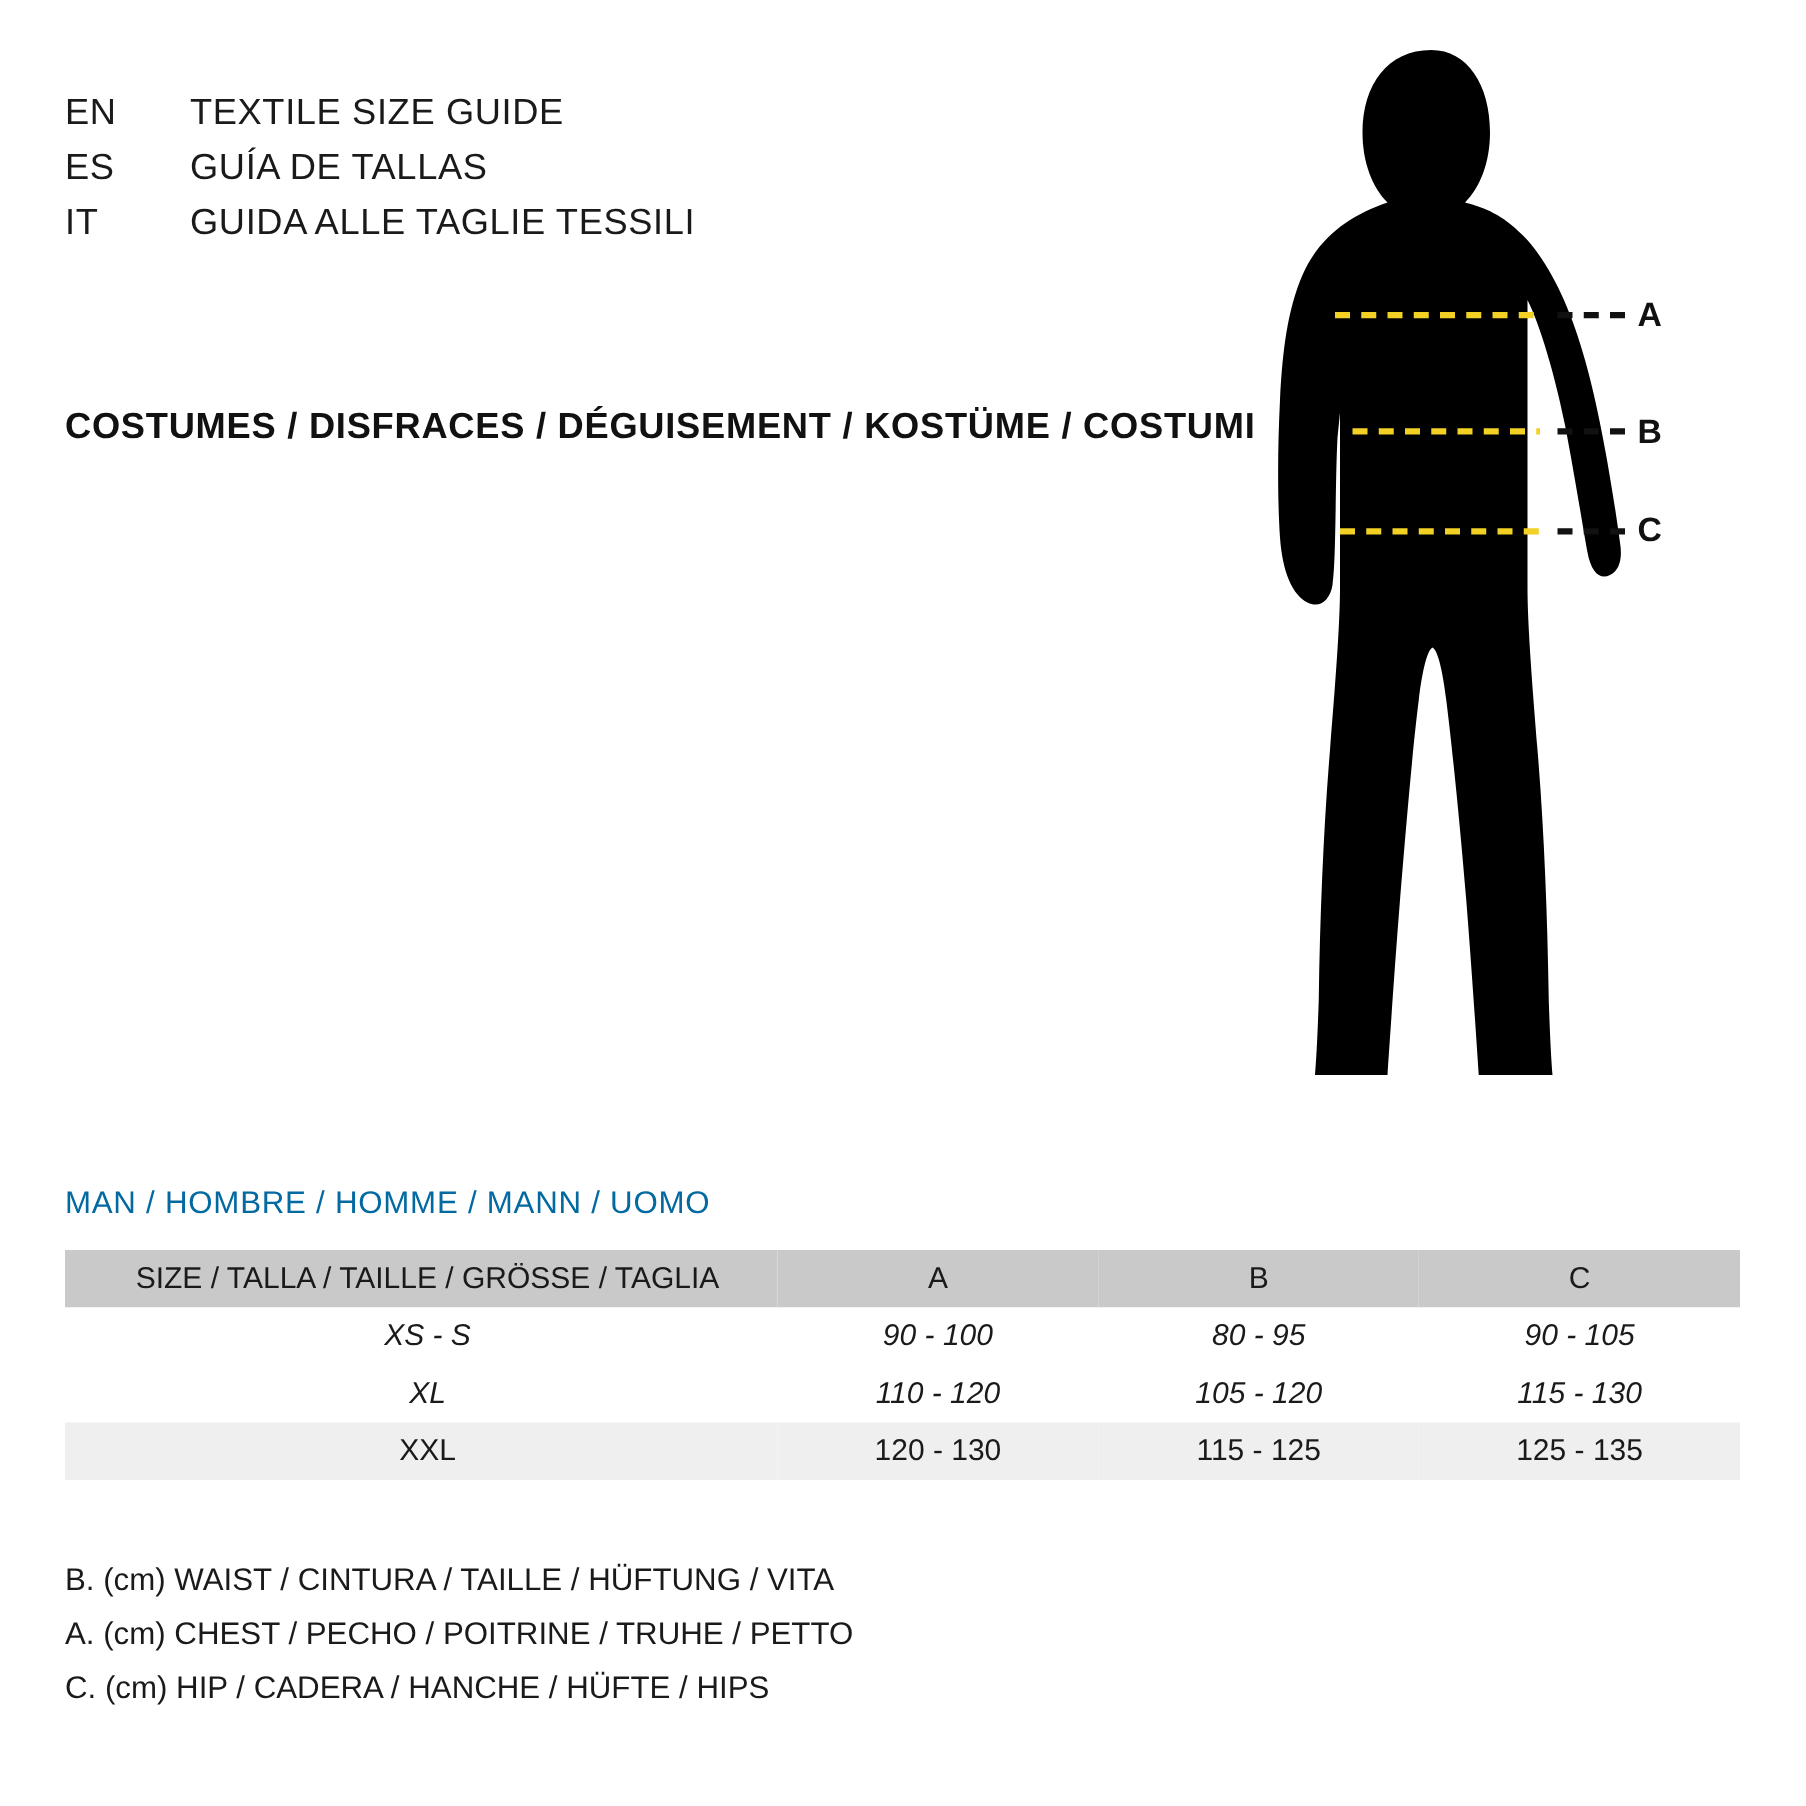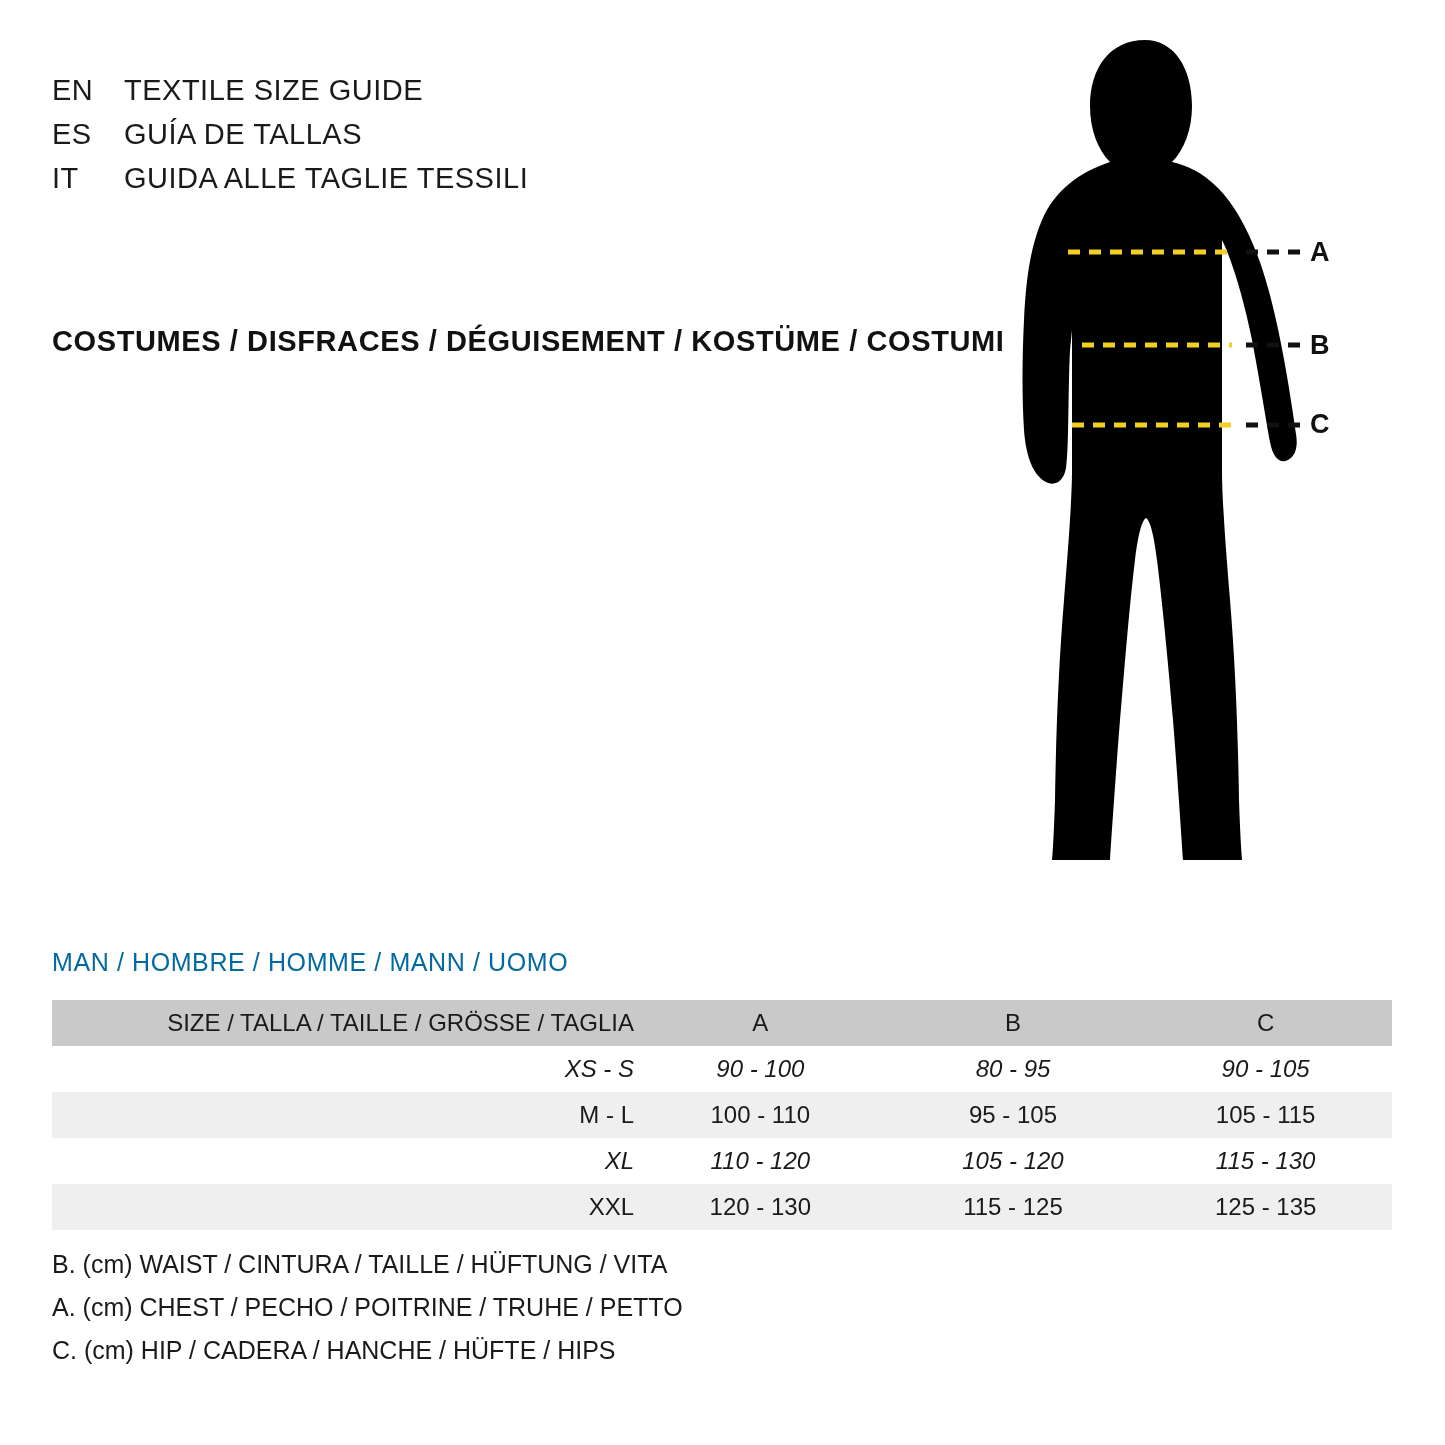--- a/index.html
+++ b/index.html
@@ -23,20 +23,21 @@
     top: 68px;
     width: 900px;
   }
   .lang-row {
     display: flex;
     align-items: baseline;
     font-size: 29px;
     letter-spacing: 0.5px;
     line-height: 1.52;
     color: #1a1a1a;
+    gap: 28px;
   }
   .lang-code {
     width: 72px;
     flex: 0 0 72px;
   }
   .lang-text {
     flex: 1 1 auto;
   }
 
   .costumes-line {
@@ -90,22 +91,22 @@
     color: #1a1a1a;
   }
   table.size-table th,
   table.size-table td {
     padding: 9px 0 9px 0;
     font-weight: normal;
     text-align: center;
   }
   table.size-table th.first,
   table.size-table td.first {
-    text-align: right;
-    padding-left: 22px;
+    text-align: center;
+    padding-left: 10px;
     width: 560px;
   }
   thead tr {
     background: #c9c9c9;
   }
   tbody tr.odd {
     background: #ffffff;
     font-style: italic;
   }
   tbody tr.even {
@@ -223,26 +224,20 @@
       <th>C</th>
     </tr>
   </thead>
   <tbody>
     <tr class="odd">
       <td class="first">XS - S</td>
       <td>90 - 100</td>
       <td>80 - 95</td>
       <td>90 - 105</td>
     </tr>
-    <tr class="even">
-      <td class="first">M - L</td>
-      <td>100 - 110</td>
-      <td>95 - 105</td>
-      <td>105 - 115</td>
-    </tr>
     <tr class="odd">
       <td class="first">XL</td>
       <td>110 - 120</td>
       <td>105 - 120</td>
       <td>115 - 130</td>
     </tr>
     <tr class="even">
       <td class="first">XXL</td>
       <td>120 - 130</td>
       <td>115 - 125</td>

